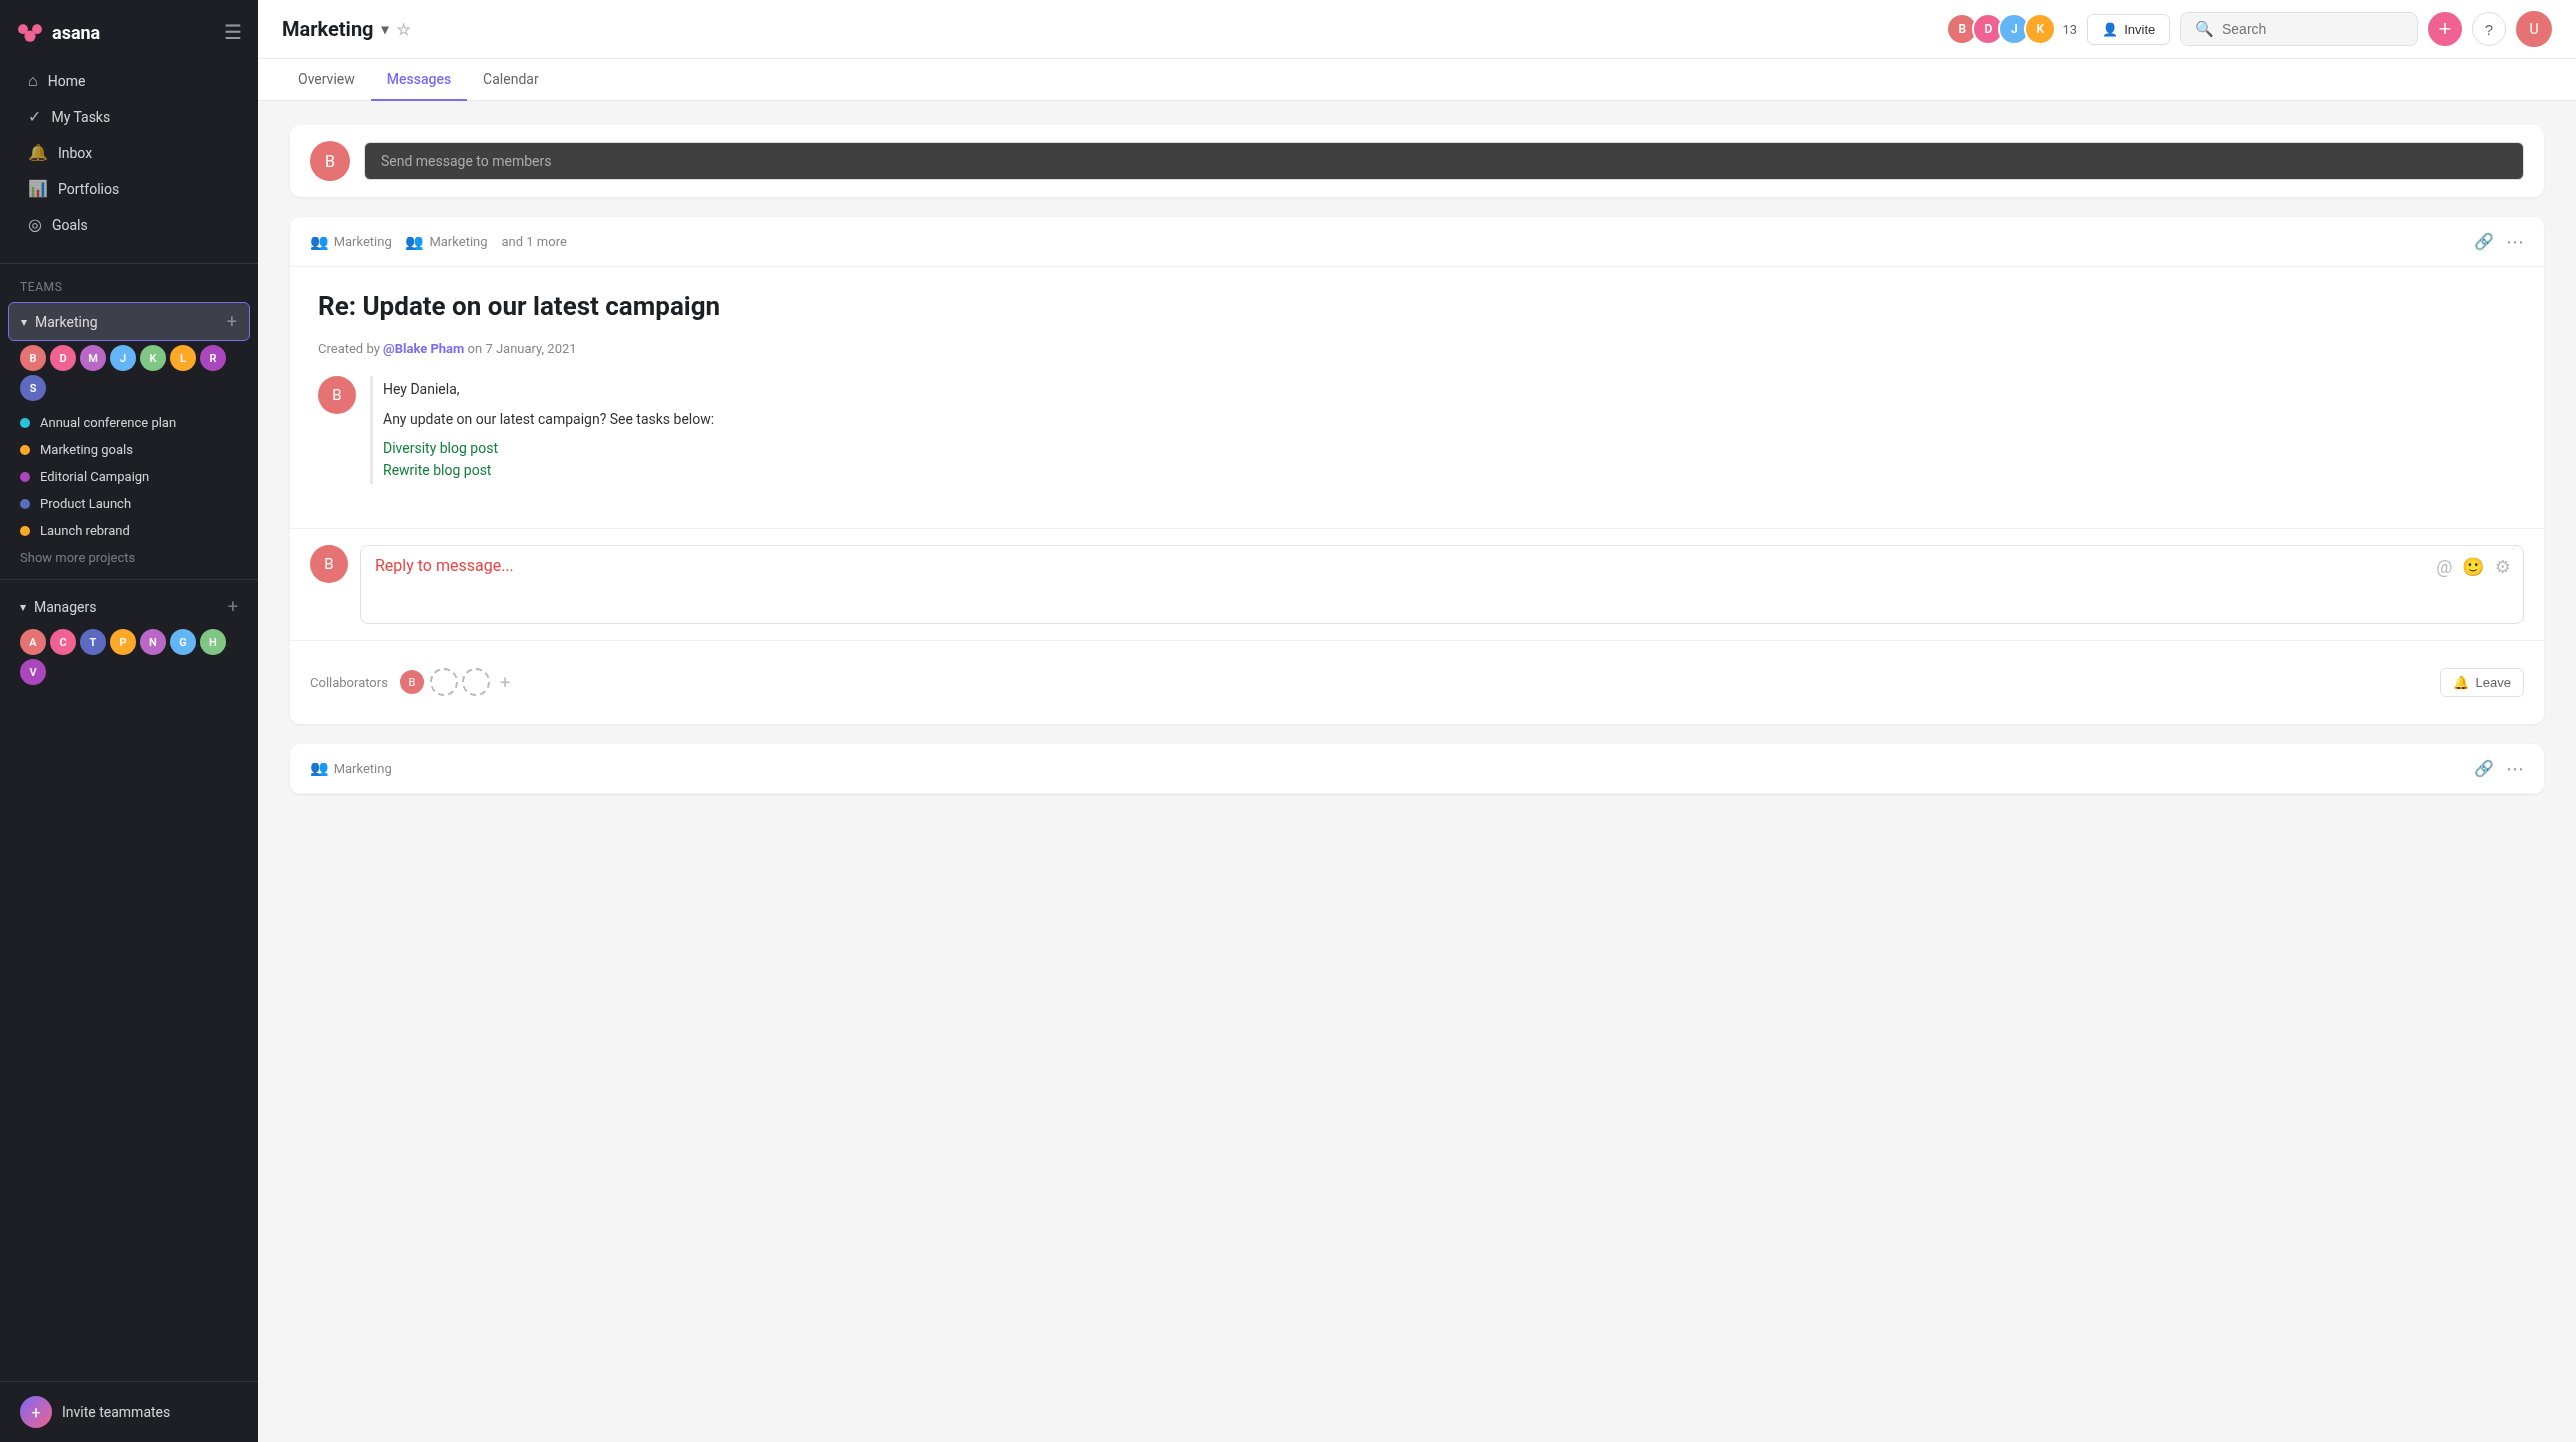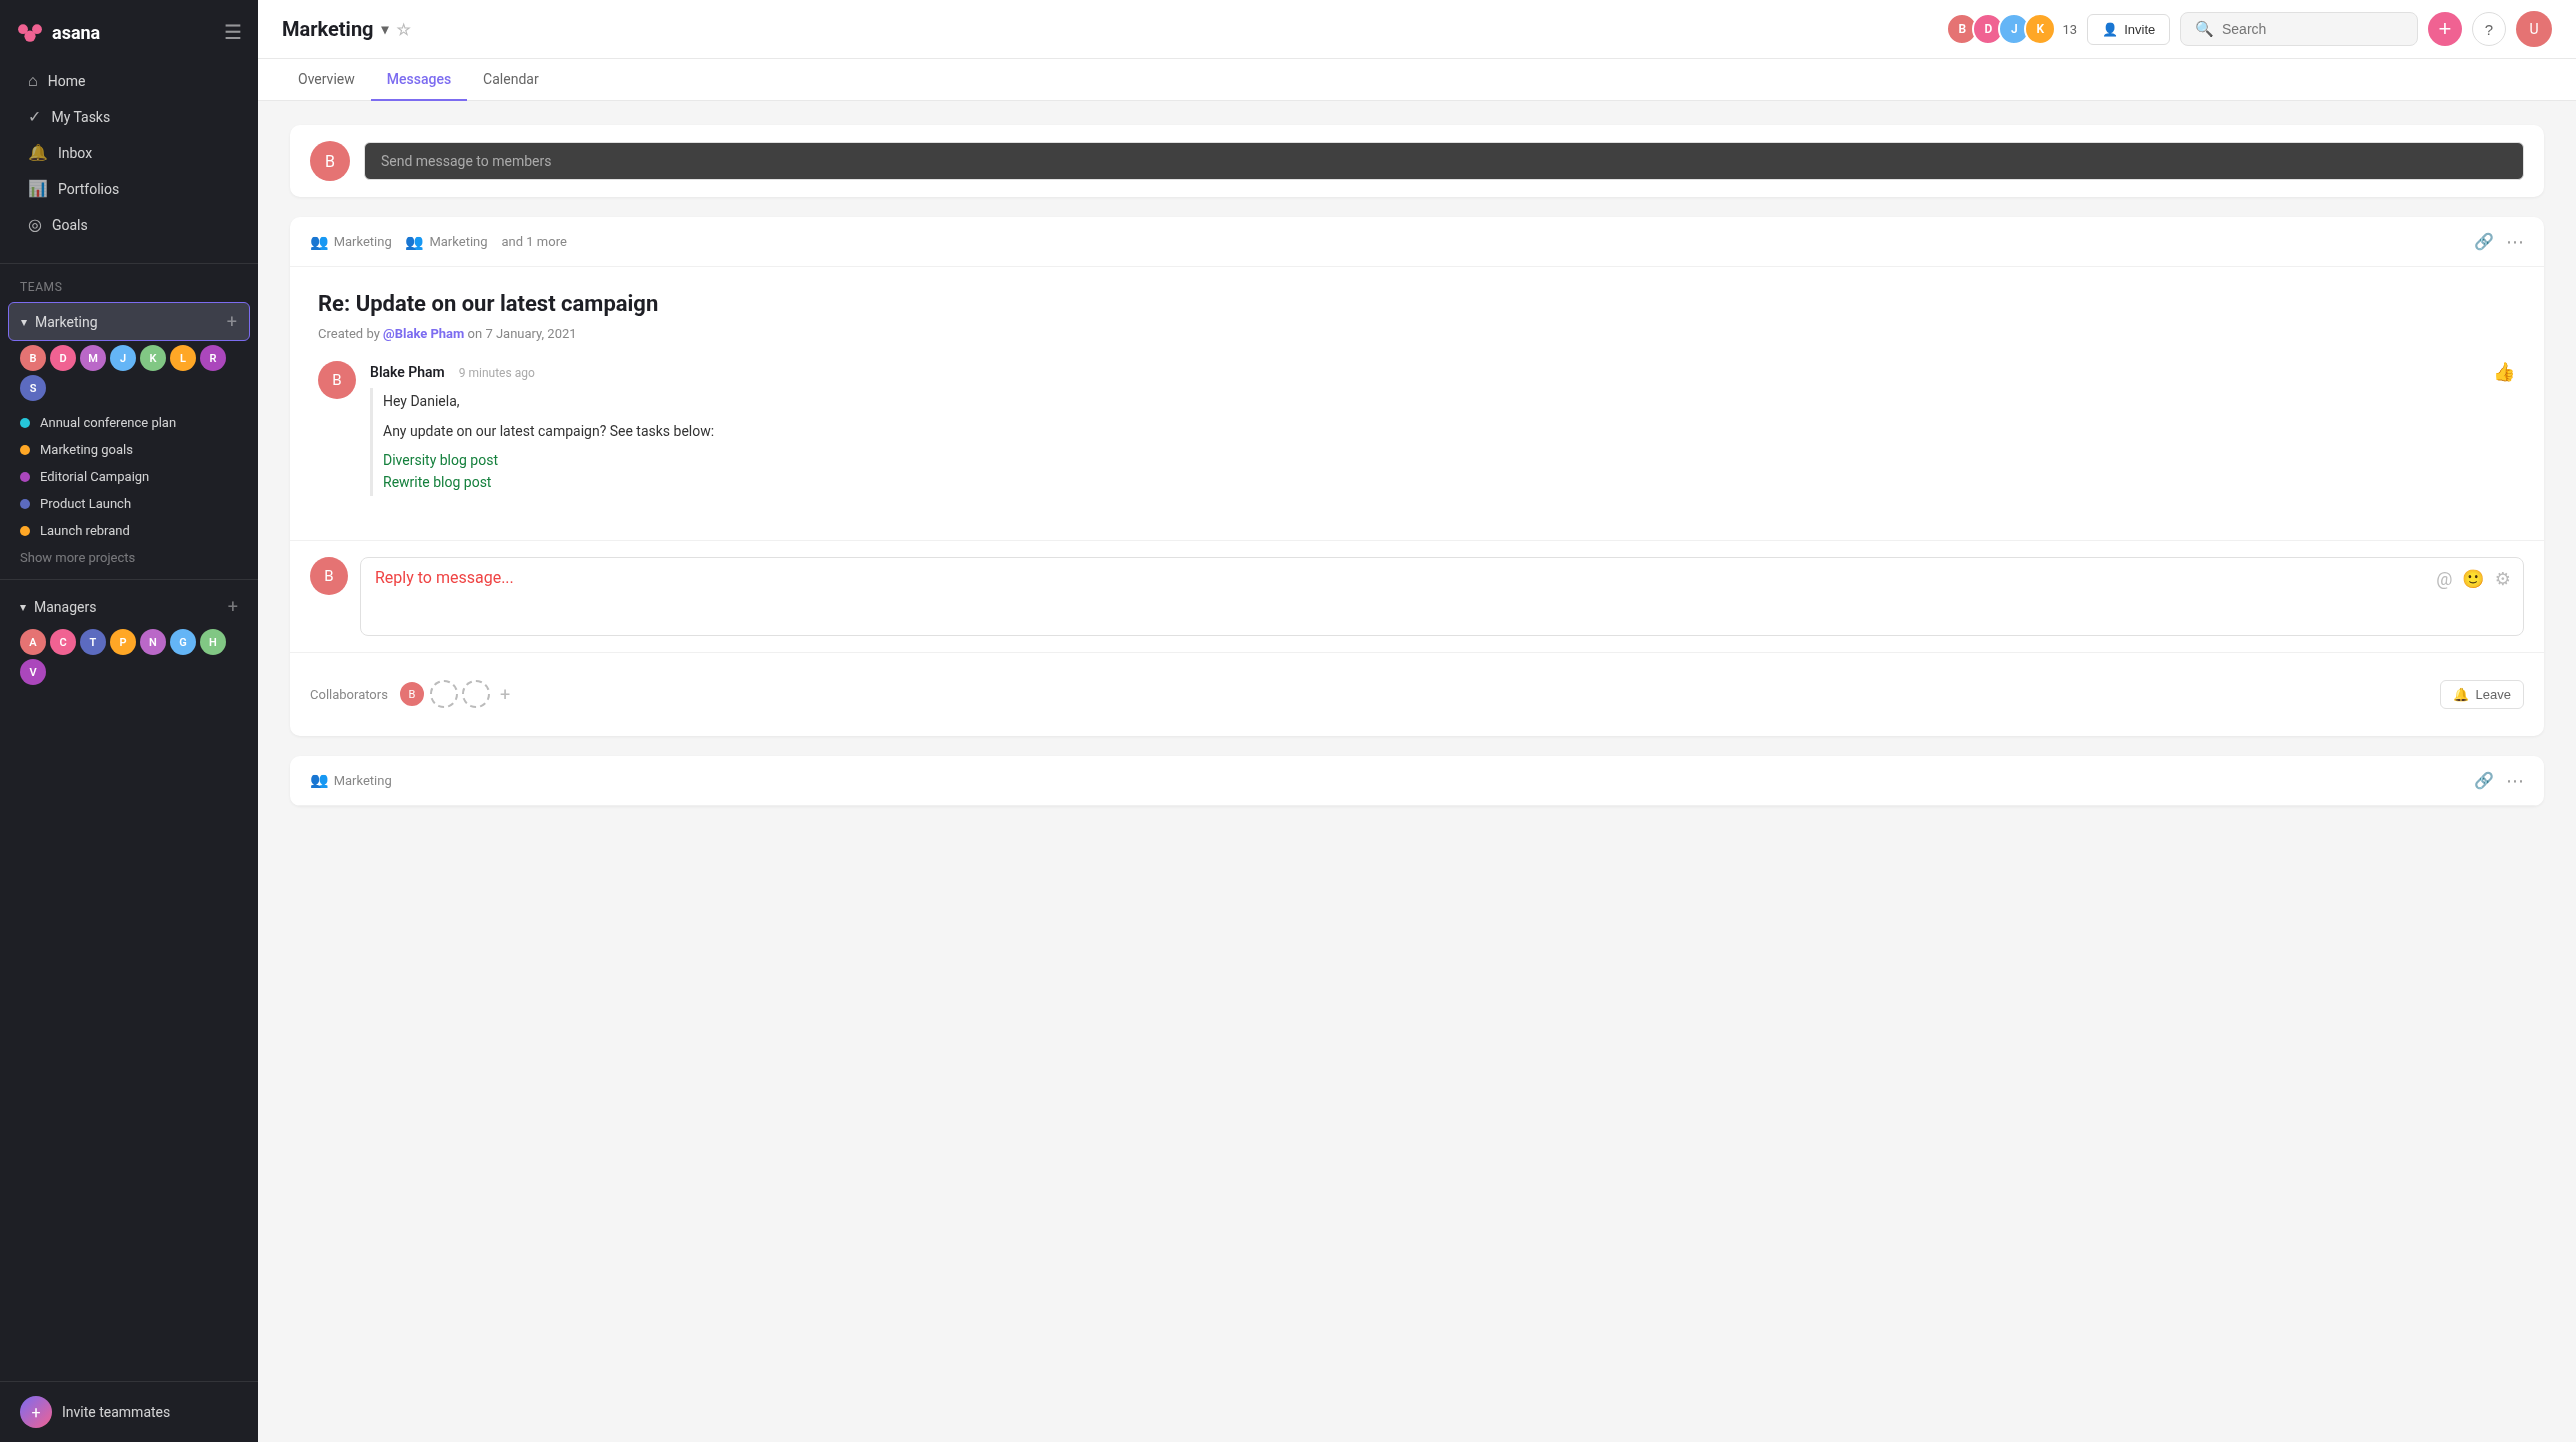--- a/index.html
+++ b/index.html
@@ -365,24 +365,24 @@
     .message-card-header .header-actions { display: flex; align-items: center; gap: 12px; }
     .recipients { display: flex; align-items: center; gap: 14px; }
     .recipient-item { display: flex; align-items: center; gap: 5px; }
     .recipient-icon { font-size: 15px; }
     .more-link { color: #888; }
 
     .message-body {
       padding: 24px 28px;
     }
     .message-title {
-      font-size: 22px;
+      font-size: 26px;
       font-weight: 700;
       color: #1e1f25;
-      margin-bottom: 10px;
+      margin-bottom: 20px;
     }
     .message-meta {
       font-size: 13px;
       color: #888;
       margin-bottom: 20px;
     }
     .message-meta .mention { color: #7c6cf0; }
 
     .message-item {
       display: flex;
@@ -686,27 +686,20 @@
         <div class="message-title">Re: Update on our latest campaign</div>
         <div class="message-meta">
           <span>Created by</span>
           <span class="mention" style="color:#7c6cf0;cursor:pointer;font-weight:bold;">@Blake Pham</span>
           <span>on 7 January, 2021</span>
         </div>
 
         <div class="message-item">
           <div class="msg-avatar">B</div>
           <div class="msg-content">
-            <div class="msg-header">
-              <div>
-                <span class="msg-author">Blake Pham</span>
-                <span class="msg-time">9 minutes ago</span>
-              </div>
-              <span class="like-btn">👍</span>
-            </div>
             <div class="msg-text">
               <div style="margin-bottom:8px;border:none;padding:0;">Hey Daniela,</div>
               <div style="margin-bottom:6px;">Any update on our latest campaign? See tasks below:</div>
               <a class="msg-link" href="#">Diversity blog post</a>
               <a class="msg-link" href="#">Rewrite blog post</a>
             </div>
           </div>
         </div>
       </div>
 

